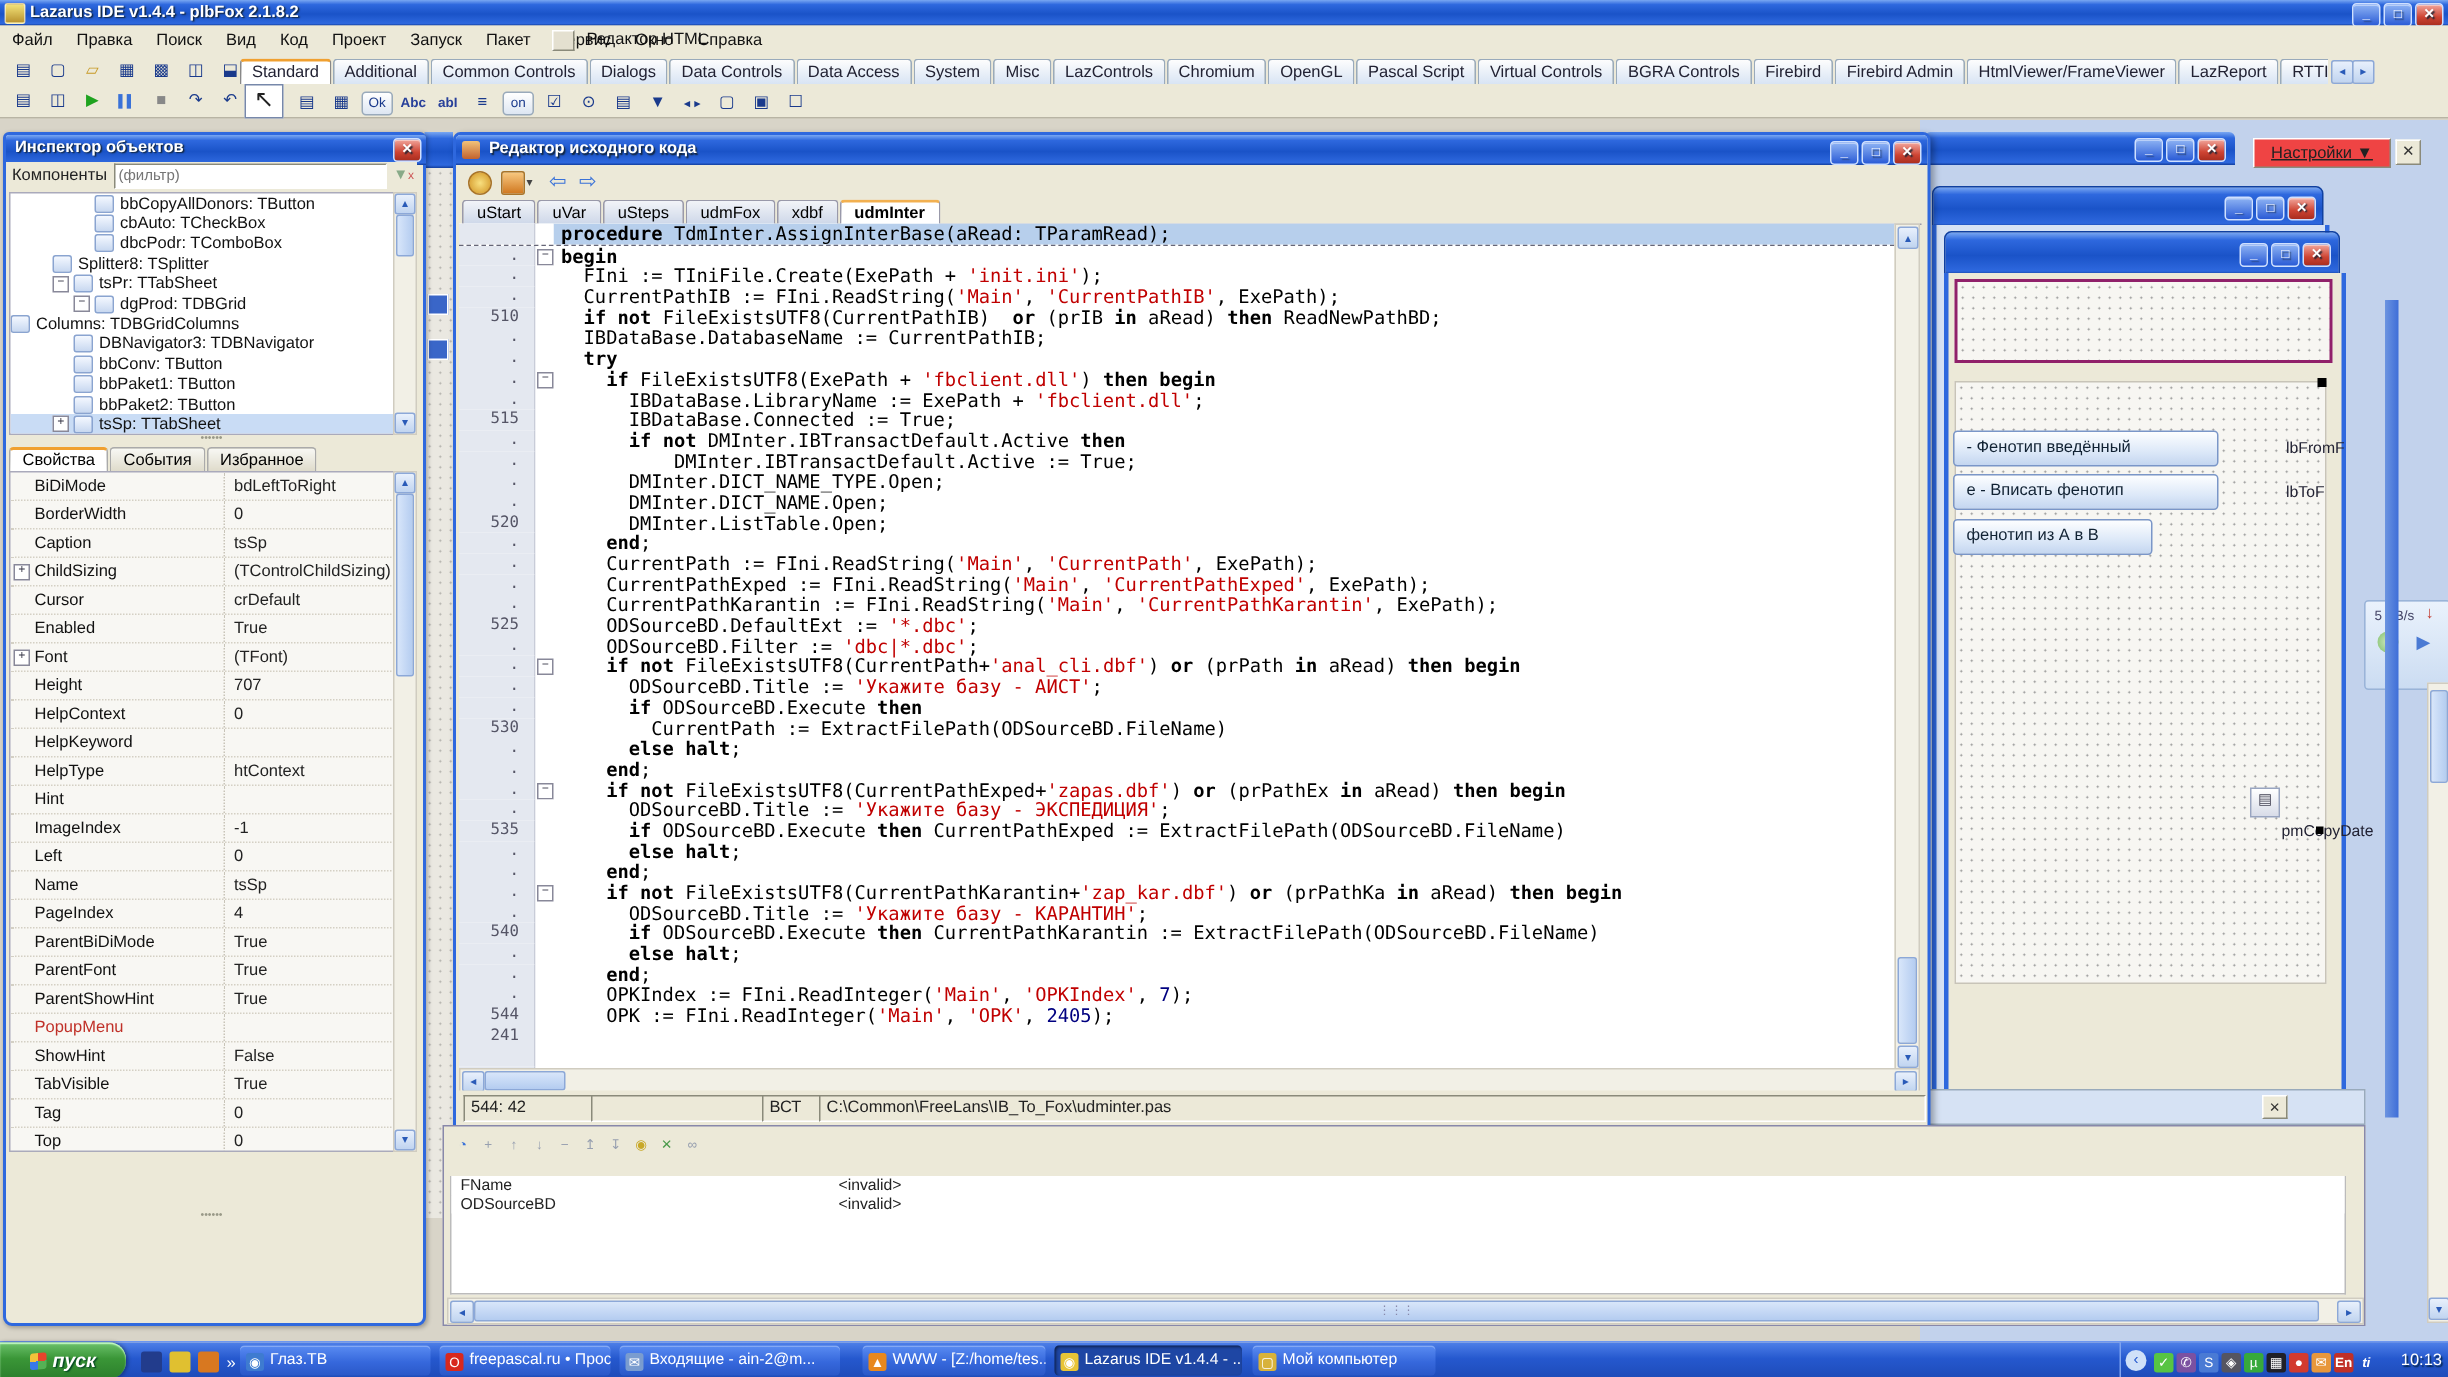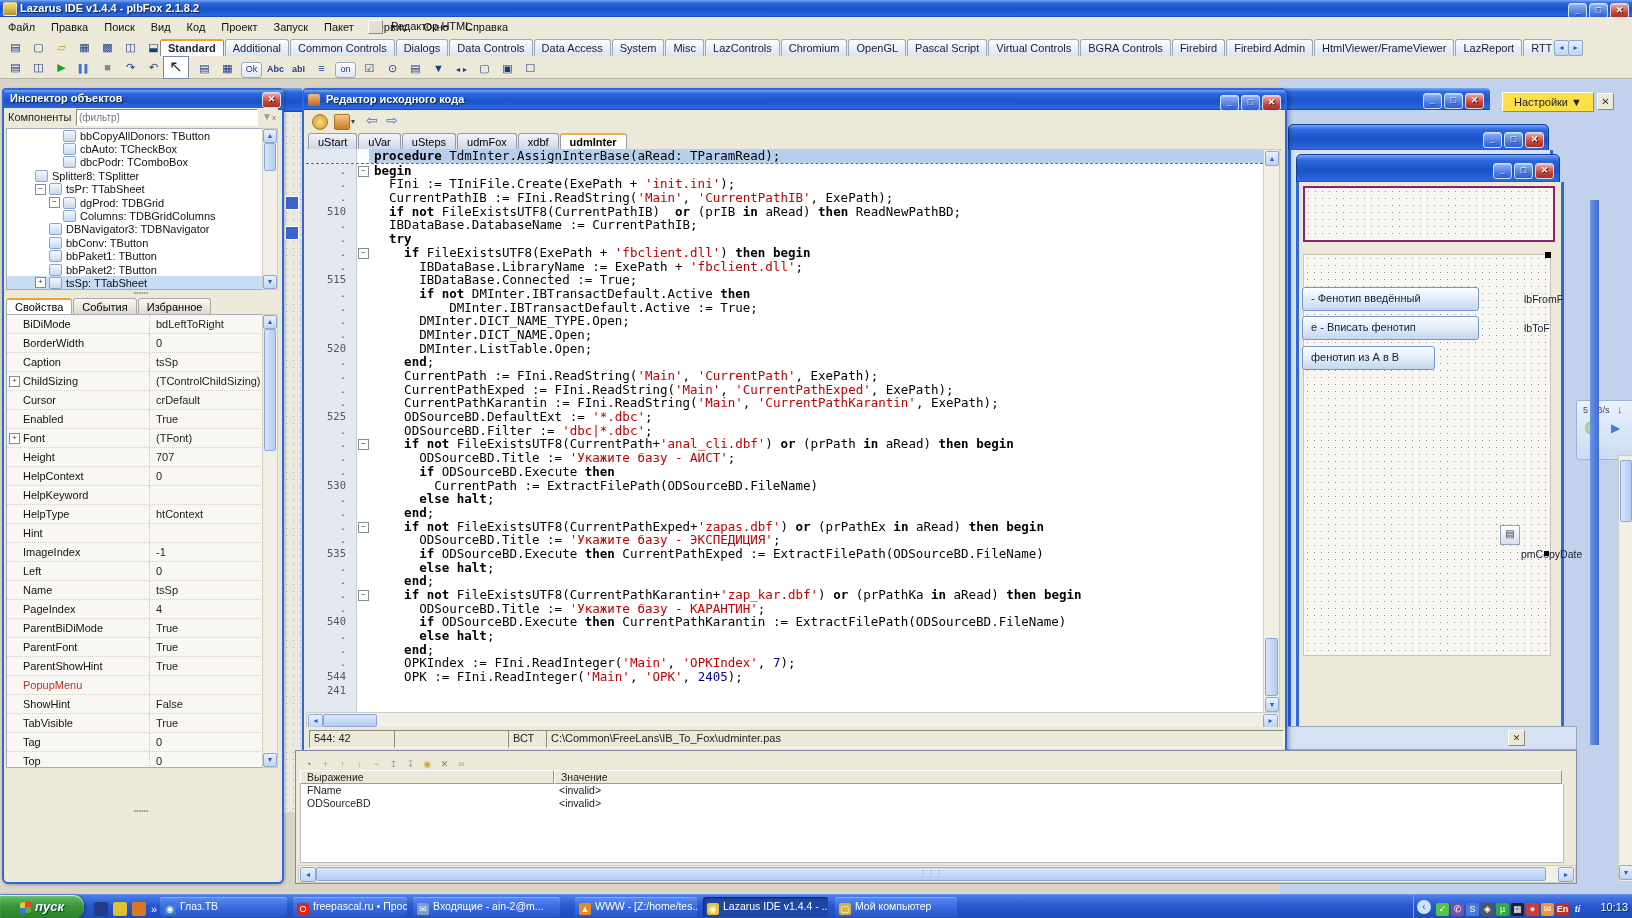--- a/index.html
+++ b/index.html
@@ -16,21 +16,21 @@
   .panelface{background:#ECE9D8;}
   .sunken{border:1px solid;border-color:#8a8a7a #fff #fff #8a8a7a;}
   .raised{border:1px solid;border-color:#fff #8a8a7a #8a8a7a #fff;}
   
   #menubar{left:0;top:17px;width:1632px;height:19px;background:#ECE9D8;border-bottom:1px solid #d8d4c4;}
   .mi{display:inline-block;padding:3px 8px 0 8px;font-size:11px;color:#111;height:16px;}
   
   .ptab{display:inline-block;padding:2px 7px;margin-right:1px;font-size:11px;color:#223;
         border:1px solid #9ab;border-bottom:none;border-radius:3px 3px 0 0;
         background:linear-gradient(#fdfdfd,#d8e4f4);white-space:nowrap;}
-  .ptab.active{background:#fff;font-weight:bold;border-color:#f0a030 #888 #fff #888;border-top:2px solid #f0a030;padding-top:1px;}
+  .ptab.active{background:#fff;font-weight:normal;border-color:#f0a030 #888 #fff #888;border-top:2px solid #f0a030;padding-top:1px;}
   .icon16{display:inline-block;width:19px;height:17px;margin:1px 2px;text-align:center;
           font-size:11px;line-height:17px;color:#1a3a8c;}
   .cbox{display:inline-block;width:24px;height:21px;background:#fff;border:1px solid #78a;
         text-align:center;line-height:20px;color:#222;margin-right:4px;}
   
   #oi{left:2px;top:88px;width:278px;height:792px;background:#ECE9D8;border:2px solid #2E68DE;
       border-radius:4px 4px 6px 6px;box-shadow:1px 1px 3px #0004;}
   #oi-title{left:0;top:0;width:274px;height:20px;border-radius:2px 2px 0 0;padding-left:6px;}
   .treerow{height:13.4px;font-size:11px;color:#111;white-space:nowrap;display:flex;align-items:center;}
   .treerow.sel{background:#C9DCF5;}
@@ -130,21 +130,21 @@
   <span class="abs sb-btn" style="left:1568px;top:4px;width:13px;height:14px;line-height:14px;">▸</span>
   <div class="abs" id="picons" style="left:163px;top:20px;white-space:nowrap;"><span class="cbox">↖</span><span class="icon16">▤</span><span class="icon16">▦</span><span class="icon16" style="font-size: 9px; border: 1px solid rgb(153, 170, 187); border-radius: 3px; background: linear-gradient(rgb(255, 255, 255), rgb(221, 230, 242)); height: 14px; line-height: 13px; margin: 2px;">Ok</span><span class="icon16" style="font-size: 9px; font-weight: bold; color: rgb(40, 64, 154);">Abc</span><span class="icon16" style="font-size: 9px; font-weight: bold; color: rgb(40, 64, 154);">abI</span><span class="icon16">≡</span><span class="icon16" style="font-size: 9px; border: 1px solid rgb(153, 170, 187); border-radius: 3px; background: linear-gradient(rgb(255, 255, 255), rgb(221, 230, 242)); height: 14px; line-height: 13px; margin: 2px;">on</span><span class="icon16">☑</span><span class="icon16">⊙</span><span class="icon16">▤</span><span class="icon16">▼</span><span class="icon16" style="font-size: 7px;">◄►</span><span class="icon16">▢</span><span class="icon16">▣</span><span class="icon16">☐</span></div>
 </div>
 
 <div class="abs" style="left:1280px;top:80px;width:352px;height:814px;background:#C2D2EC;"></div>
 
 <div class="abs tb-grad titlebar" style="left:1283px;top:88px;width:207px;height:22px;border-radius:4px 4px 0 0;">
   <span class="abs" style="right:6px;top:3px;"><span class="wb">_</span><span class="wb">□</span><span class="wb close">✕</span></span>
 </div>
 
-<div class="abs raised" style="left:1502px;top:92px;width:90px;height:18px;background:#fde047;font-size:11px;text-align:center;line-height:18px;color:#222;">Настройки ▼</div>
+<div class="abs raised" style="left:1502px;top:92px;width:90px;height:18px;background:#ef4444;font-size:11px;text-align:center;line-height:18px;color:#222;text-decoration:underline;">Настройки ▼</div>
 <div class="abs raised" style="left:1597px;top:93px;width:15px;height:15px;background:#ECE9D8;text-align:center;font-size:10px;line-height:15px;color:#333;">✕</div>
 
 <div class="abs tb-grad titlebar" style="left:1288px;top:124px;width:259px;height:26px;border-radius:5px 5px 0 0;border:1px solid #1040A0;">
   <span class="abs" style="right:4px;top:5px;"><span class="wb">_</span><span class="wb">□</span><span class="wb close">✕</span></span>
 </div>
 <div class="abs" style="left:1288px;top:150px;width:259px;height:590px;background:#D6E2F4;border-left:3px solid #2E68DE;border-right:3px solid #2E68DE;"></div>
 
 <div class="abs tb-grad titlebar" style="left:1296px;top:154px;width:262px;height:28px;border-radius:5px 5px 0 0;border:1px solid #1040A0;">
   <span class="abs" style="right:5px;top:6px;"><span class="wb">_</span><span class="wb">□</span><span class="wb close">✕</span></span>
 </div>
@@ -214,21 +214,21 @@
       <div class="treerow" style="padding-left: 28px;">
         <span class="expbox">−</span>
         <span class="titem-icon"></span>
         <span>tsPr: TTabSheet</span>
       </div>
       <div class="treerow" style="padding-left: 42px;">
         <span class="expbox">−</span>
         <span class="titem-icon"></span>
         <span>dgProd: TDBGrid</span>
       </div>
-      <div class="treerow" style="padding-left: 56px;">
+      <div class="treerow" style="">
         <span class="titem-icon"></span>
         <span>Columns: TDBGridColumns</span>
       </div>
       <div class="treerow" style="padding-left: 42px;">
         <span class="titem-icon"></span>
         <span>DBNavigator3: TDBNavigator</span>
       </div>
       <div class="treerow" style="padding-left: 42px;">
         <span class="titem-icon"></span>
         <span>bbConv: TButton</span>
@@ -433,24 +433,20 @@
   <div class="abs" style="left:2px;top:637px;width:977px;height:21px;background:#ECE9D8;">
     <span class="statcell" style="left:3px;width:80px;">544: 42</span>
     <span class="statcell" style="left:88px;width:110px;"></span>
     <span class="statcell" style="left:202px;width:32px;">ВСТ</span>
     <span class="statcell" style="left:240px;width:728px;">C:\Common\FreeLans\IB_To_Fox\udminter.pas</span>
   </div>
 </div>
 
 <div class="abs" id="watch">
   <div class="abs" id="watchbar" style="left:4px;top:2px;height:15px;"><span class="wicon" style="color: rgb(58, 114, 216);">◔</span><span class="wicon">+</span><span class="wicon">↑</span><span class="wicon">↓</span><span class="wicon">−</span><span class="wicon">↥</span><span class="wicon">↧</span><span class="wicon" style="color: rgb(200, 168, 40);">◉</span><span class="wicon" style="color: rgb(74, 154, 74);">✕</span><span class="wicon">∞</span></div>
-  <div class="abs whead" style="left:4px;top:19px;width:1262px;">
-    <span class="whcell" style="width:240px;">Выражение</span>
-    <span class="whcell" style="flex:1;">Значение</span>
-  </div>
   <div class="abs" id="watchrows" style="left:4px;top:33px;width:1262px;height:78px;background:#fff;border:1px solid #bbb;border-top:none;">
       <div class="wrow">
         <span class="wcell1">FName</span>
         <span>&lt;invalid&gt;</span>
       </div>
       <div class="wrow">
         <span class="wcell1">ODSourceBD</span>
         <span>&lt;invalid&gt;</span>
       </div>
     </div>

